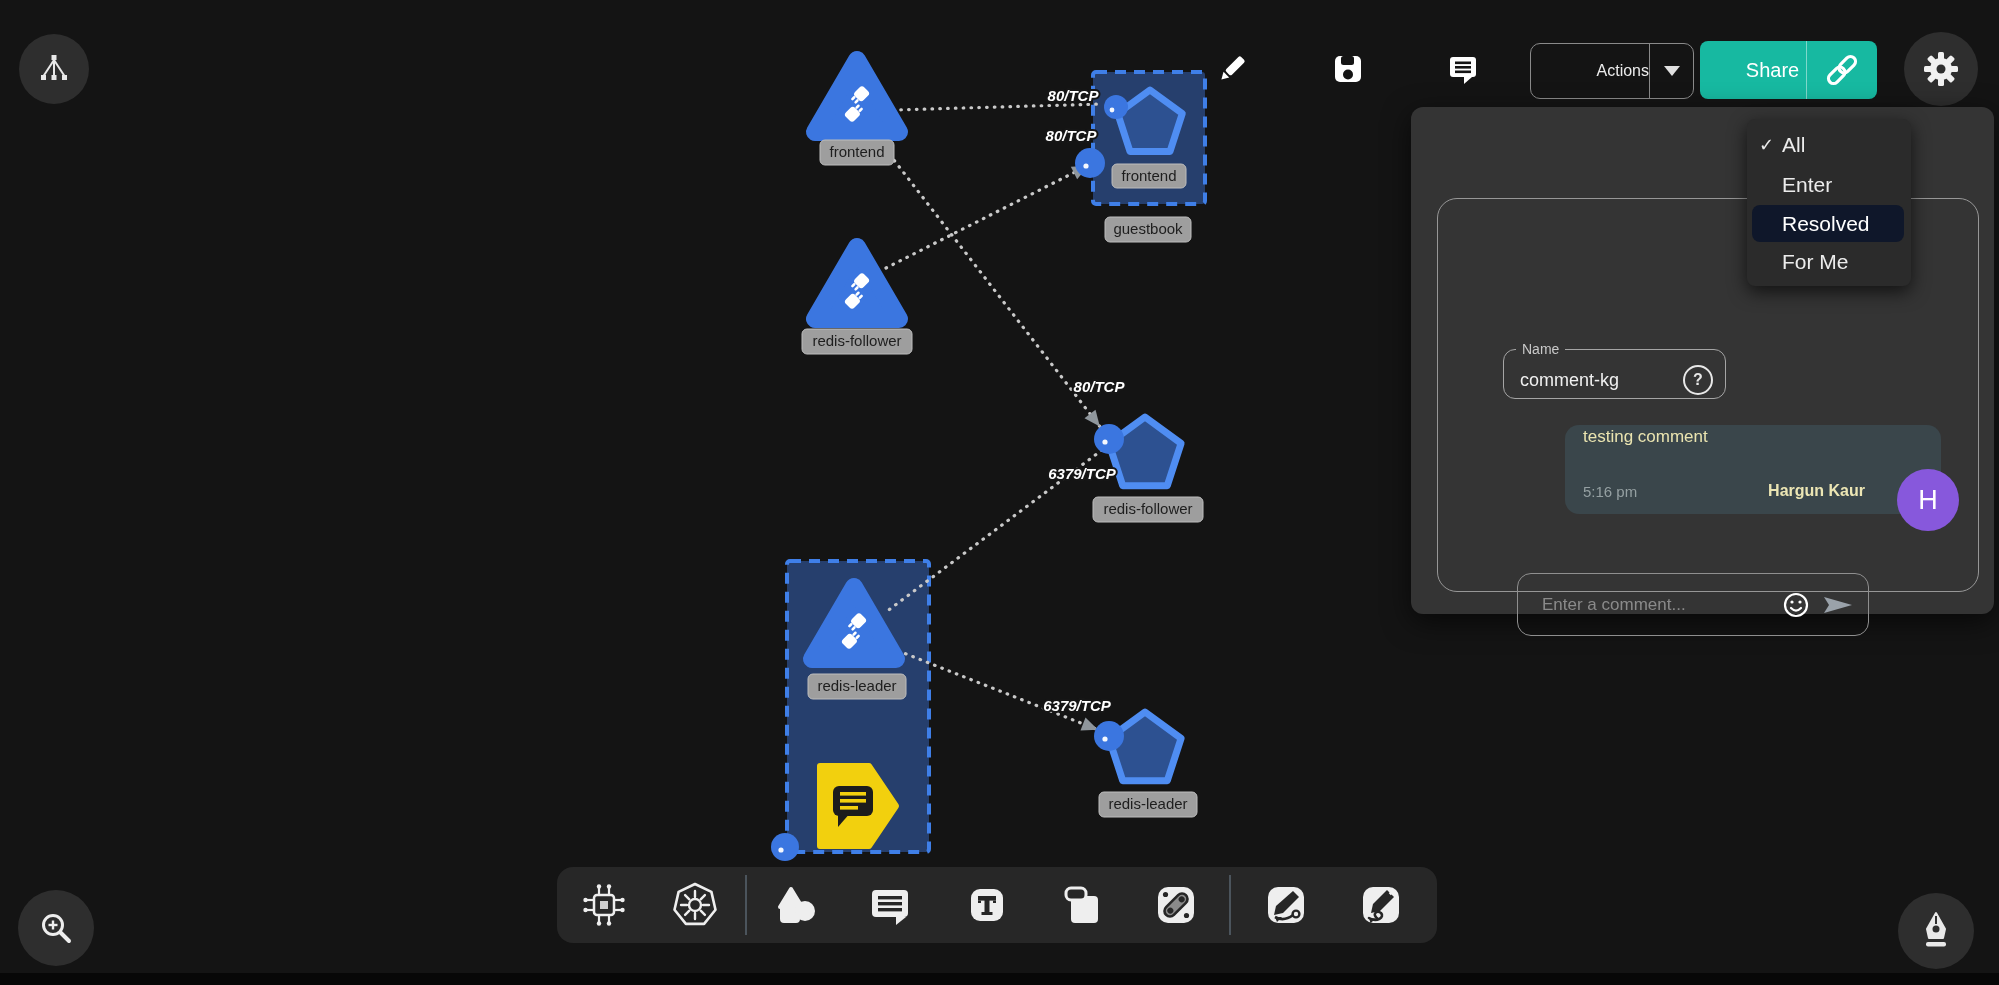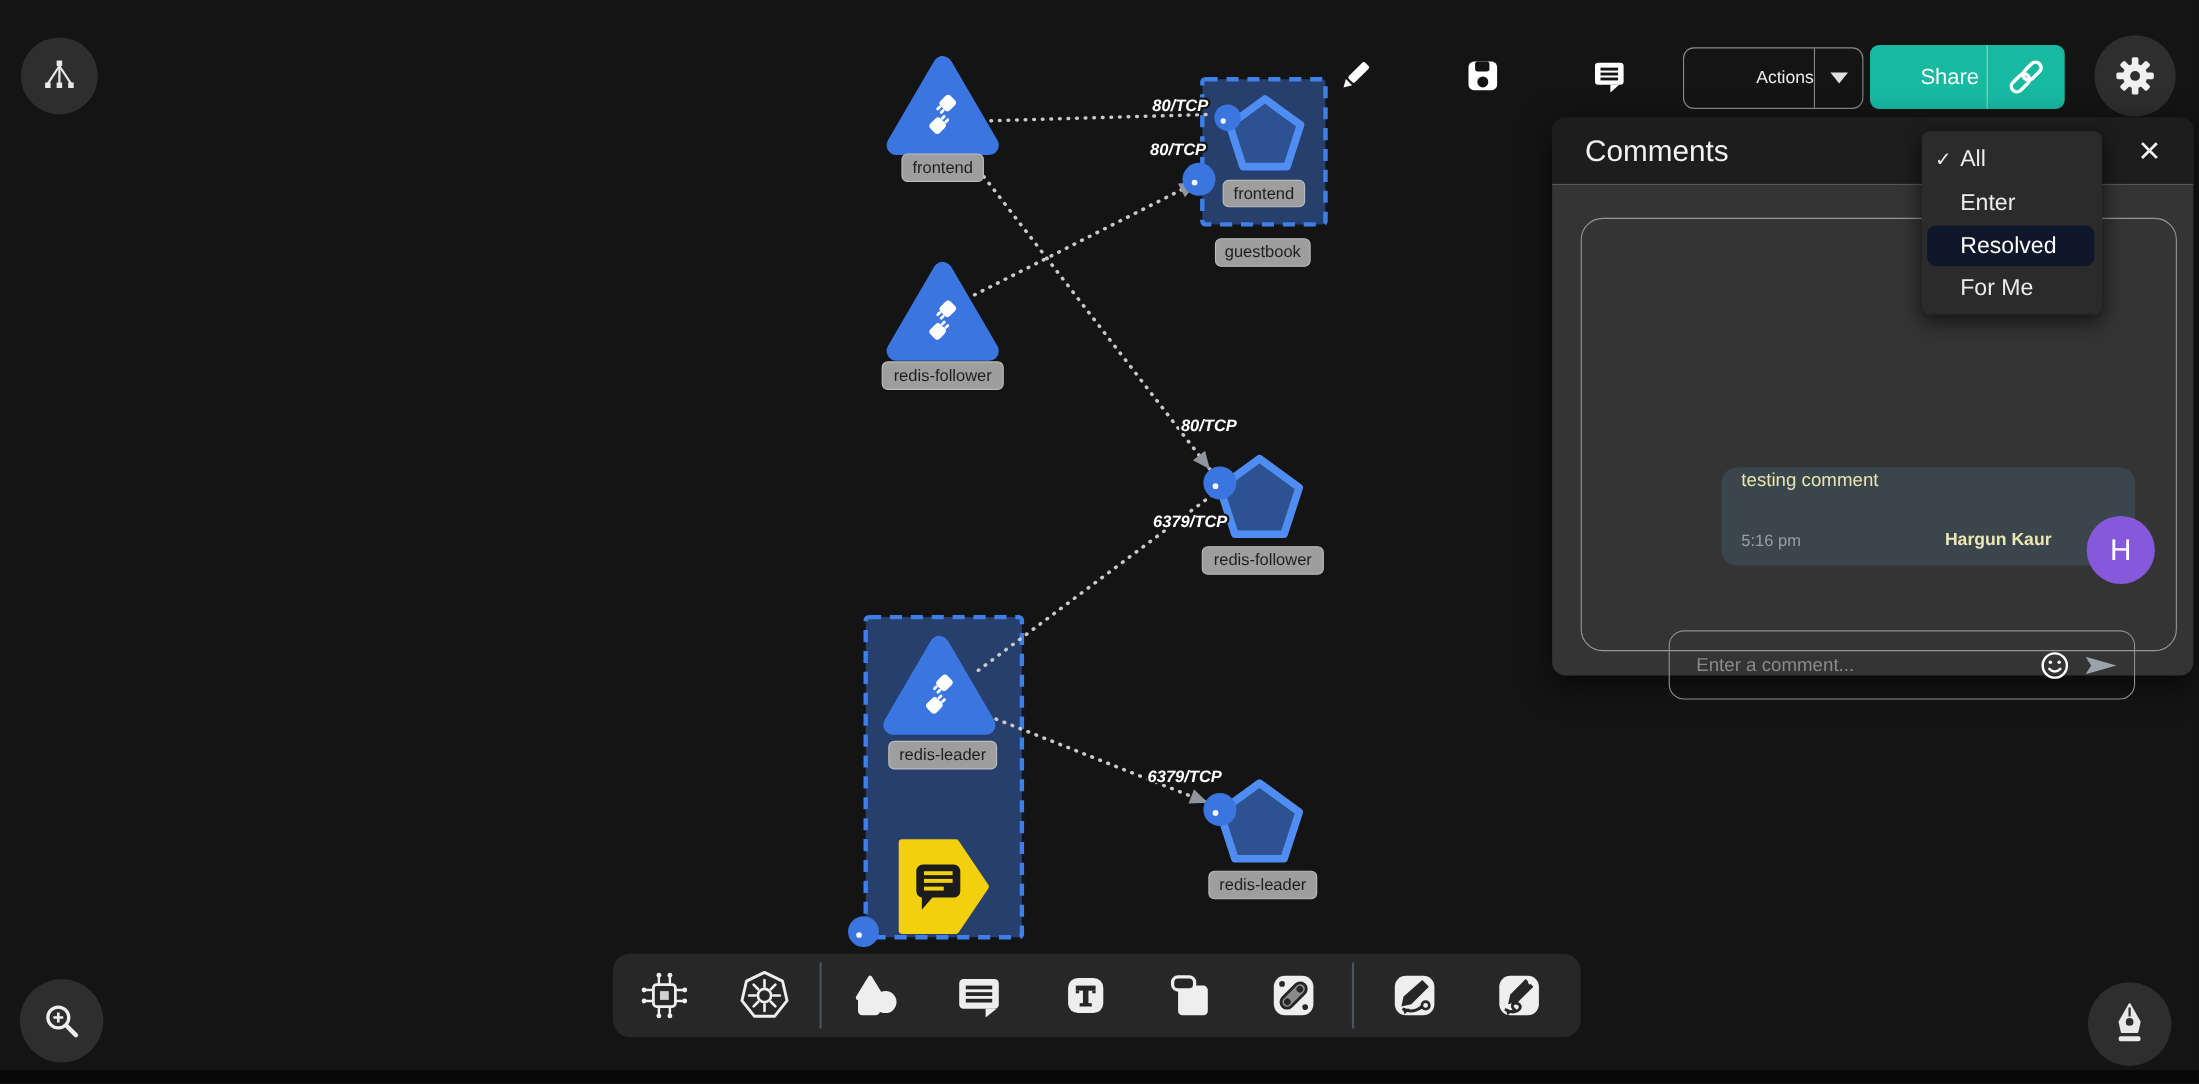--- a/index.html
+++ b/index.html
@@ -60,21 +60,21 @@
                font-size:16px;font-weight:bold;color:#e8e8e8;}
   .bubble{position:absolute;left:127px;top:226px;width:376px;height:89px;background:#3a464b;
           border-radius:14px;box-sizing:border-box;padding:2px 18px;}
   .bubble-text{font-size:17px;color:#eae4b0;}
   .bubble-row{position:absolute;left:18px;right:18px;bottom:14px;display:flex;align-items:center;gap:36px;}
   .bubble-time{font-size:15px;color:#95a0a2;flex:1;}
   .bubble-author{font-size:16px;font-weight:bold;color:#ece6b4;padding-right:58px;}
   .avatar{position:absolute;left:459px;top:270px;width:62px;height:62px;border-radius:50%;
           background:#8758dc;display:flex;align-items:center;justify-content:center;
           font-size:27px;color:#ffffff;z-index:2;}
-  .composer{position:absolute;left:79px;top:374px;width:424px;height:63px;border:1.5px solid #8f8f8f;
+  .composer{position:absolute;left:79px;top:374px;width:352px;height:63px;border:1.5px solid #8f8f8f;
             border-radius:14px;box-sizing:border-box;display:flex;align-items:center;padding:0 14px 0 22px;}
   .composer input{flex:1;background:transparent;border:none;outline:none;font-family:"Liberation Sans",sans-serif;
                   font-size:17px;color:#e8e8e8;}
   .composer input::placeholder{color:#8a8a8a;}
 
   
   .filter-menu{position:absolute;left:1747px;top:119px;width:164px;height:167px;background:#2b2b2b;
                border-radius:8px;box-shadow:0 6px 18px rgba(0,0,0,.65);z-index:30;padding-top:6px;
                box-sizing:border-box;}
   .menu-item{position:relative;height:40px;line-height:40px;padding-left:35px;font-size:21px;color:#ececec;}
@@ -285,25 +285,26 @@
         <rect x="-3" y="-17" width="6" height="8" rx="1.5" transform="rotate(225)"></rect>
         <rect x="-3" y="-17" width="6" height="8" rx="1.5" transform="rotate(270)"></rect>
         <rect x="-3" y="-17" width="6" height="8" rx="1.5" transform="rotate(315)"></rect>
         <circle r="11"></circle>
         <circle r="4.5" fill="#2e2e2e"></circle>
       </g>
     </svg>
   </div>
 
   <div class="panel">
-    <div class="panel-header">
-      <div class="panel-title">Comments</div>
-      <div class="panel-close">×</div>
-    </div>
     <div class="panel-inner">
+      <fieldset class="name-fieldset">
+        <legend>Name</legend>
+        <input class="name-input" type="text" value="comment-kg" style="">
+        <div class="help-circle">?</div>
+      </fieldset>
 
       <div class="bubble">
         <div class="bubble-text">testing comment</div>
         <div class="bubble-row">
           <div class="bubble-time">5:16 pm</div>
           <div class="bubble-author">Hargun Kaur</div>
         </div>
       </div>
       <div class="avatar">H</div>
 

